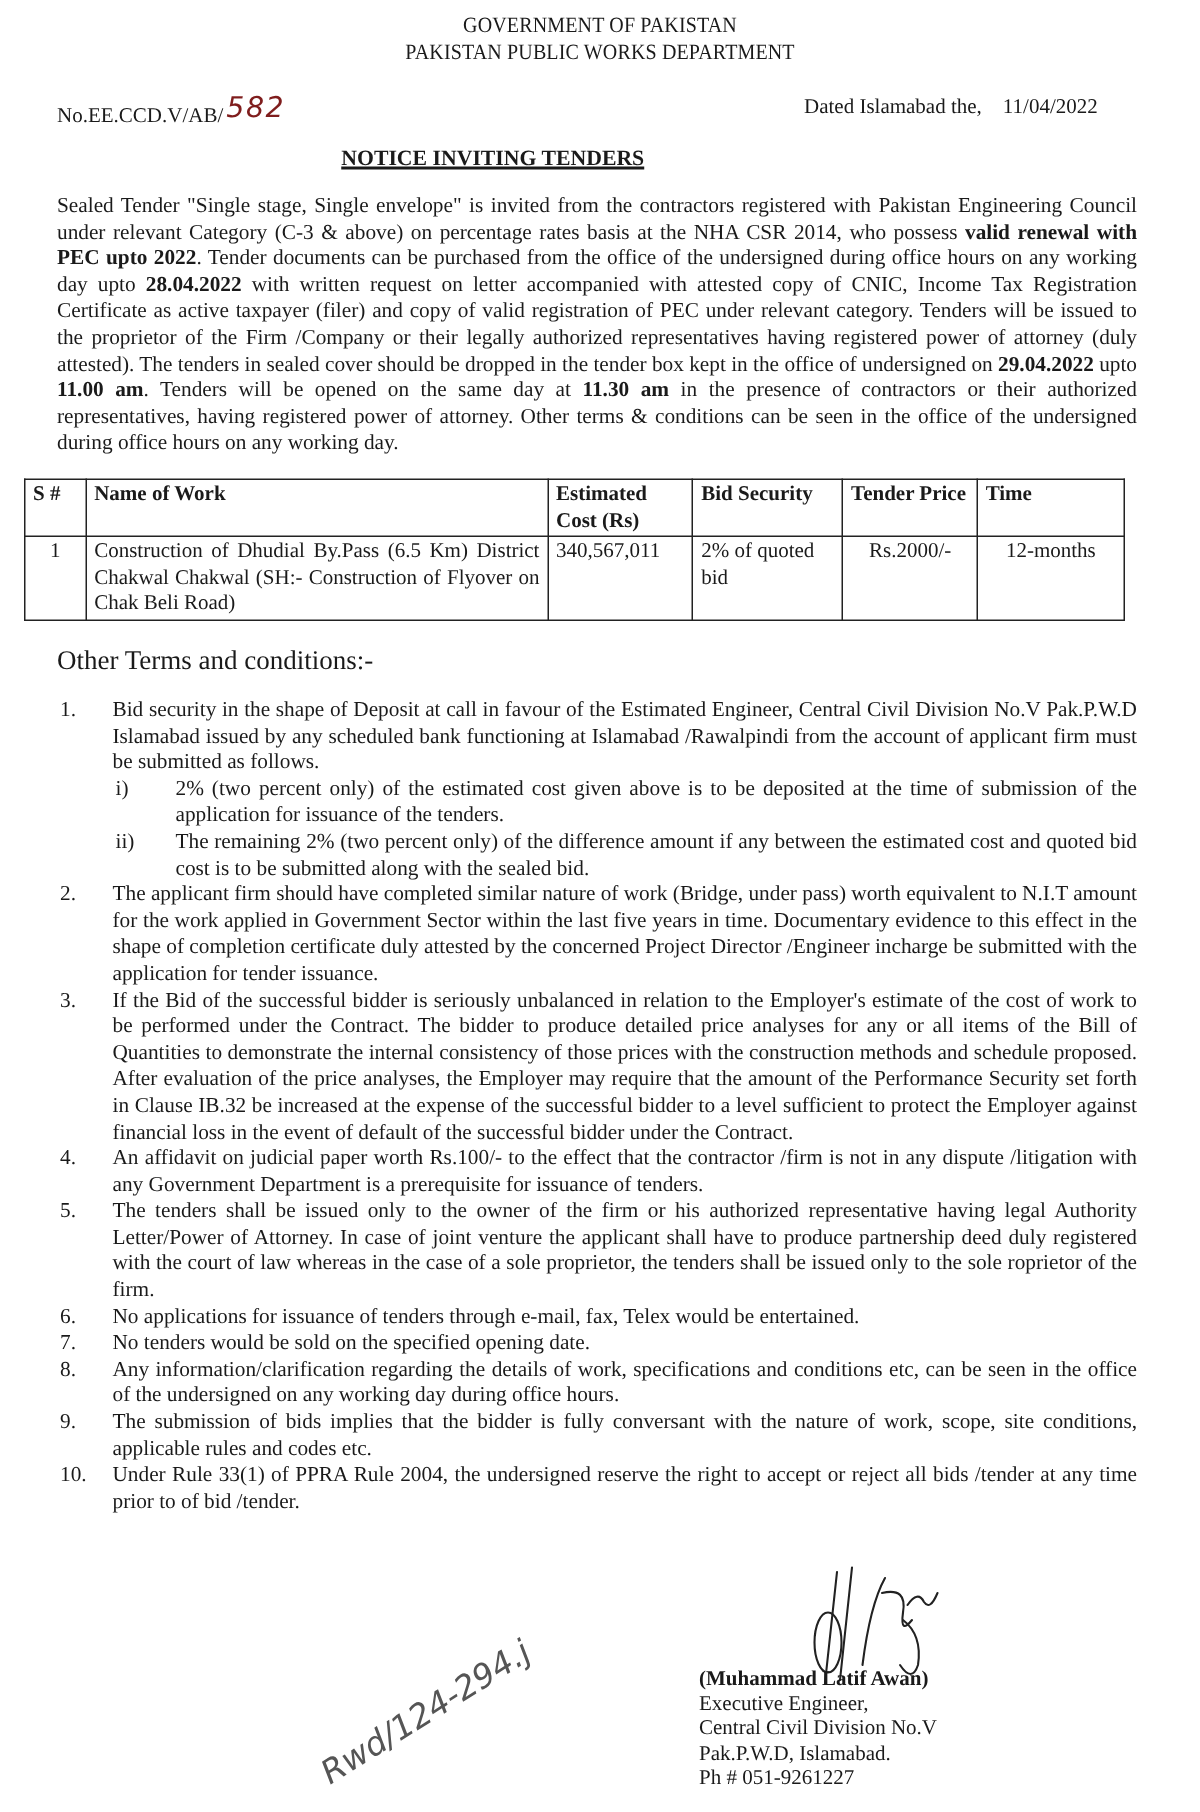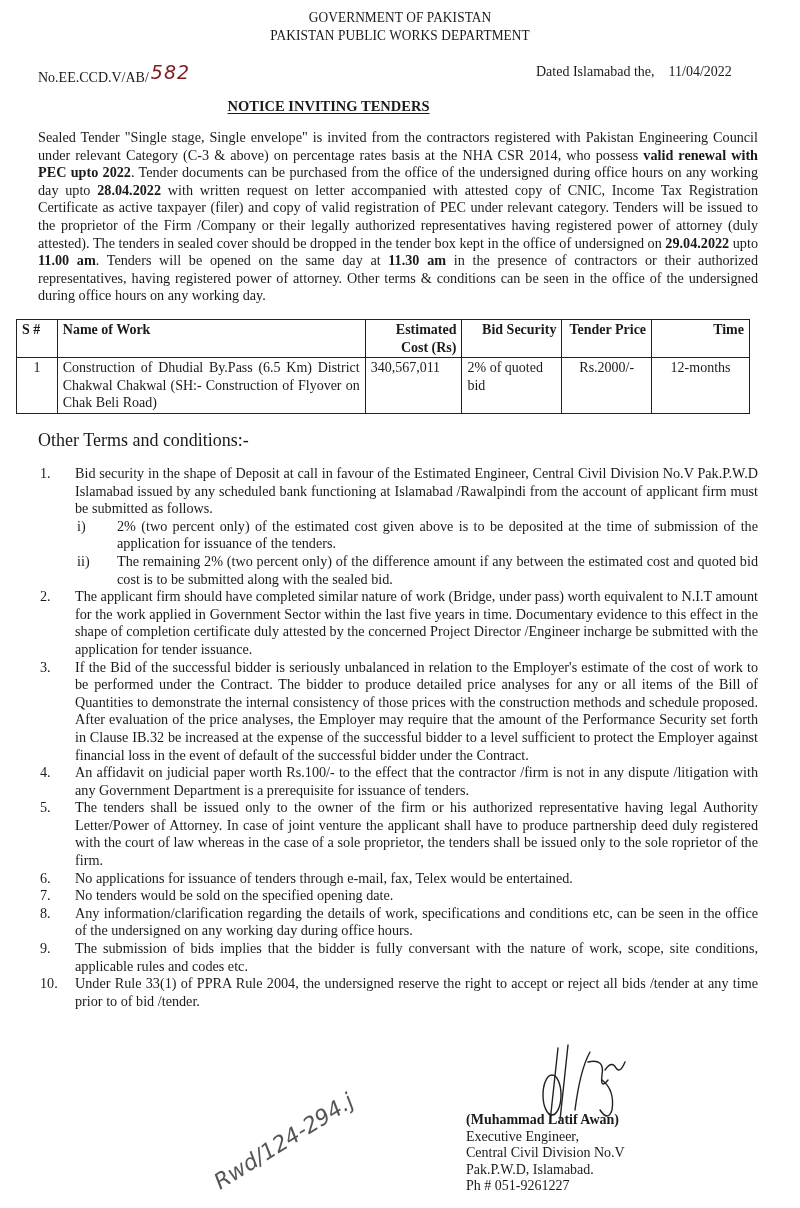--- a/index.html
+++ b/index.html
@@ -13,32 +13,32 @@
   #hdr2 { top:27px; }
 
   .refline { position:absolute; top:64px; font-size:14px; }
   #ref-no { left:38px; }
   #ref-no .hand { font-family:"DejaVu Sans", sans-serif; font-style:italic; font-size:19px;
                   color:#7f1d1d; letter-spacing:1px; position:relative; top:-3px; margin-left:2px; }
   #ref-date { left:536px;text-align:right; }
   #ref-date .gap { display:inline-block; width:14px; }
 
   #title { position:absolute; top:98px; left:0; width:657px; text-align:center;
-           font-weight:bold; font-size:14.5px; }
+           font-weight:bold; font-size:14.5px;text-decoration:underline; }
   #title span { text-decoration:underline; text-underline-offset:2px; }
 
   .para { position:absolute; left:38px; width:720px; font-size:14.2px; line-height:17.6px;
           text-align:justify; }
   #intro { top:129px; }
   #intro b { font-weight:bold; }
 
   table.works { position:absolute; left:16px; top:319px; width:734px; border-collapse:collapse;
                 font-size:14px; }
   table.works th, table.works td { border:1.4px solid #222; vertical-align:top; padding:1px 5px; line-height:17.5px; }
-  table.works th { font-weight:bold; text-align:right; }
+  table.works th { font-weight:bold; text-align:left; }
   table.works th.left { text-align:left; }
   table.works td.c { text-align:center; }
   table.works td.just { text-align:justify; text-align-last:left; }
 
   #terms-head { position:absolute; top:430px; left:38px; font-size:18px; }
 
   ol.terms { position:absolute; left:38px; top:465px; width:720px; margin:0; padding:0;
              list-style:none; font-size:14.2px; line-height:17.6px; }
   ol.terms > li { position:relative; padding-left:37px; text-align:justify; }
   ol.terms > li .num { position:absolute; left:2px; top:0; }

